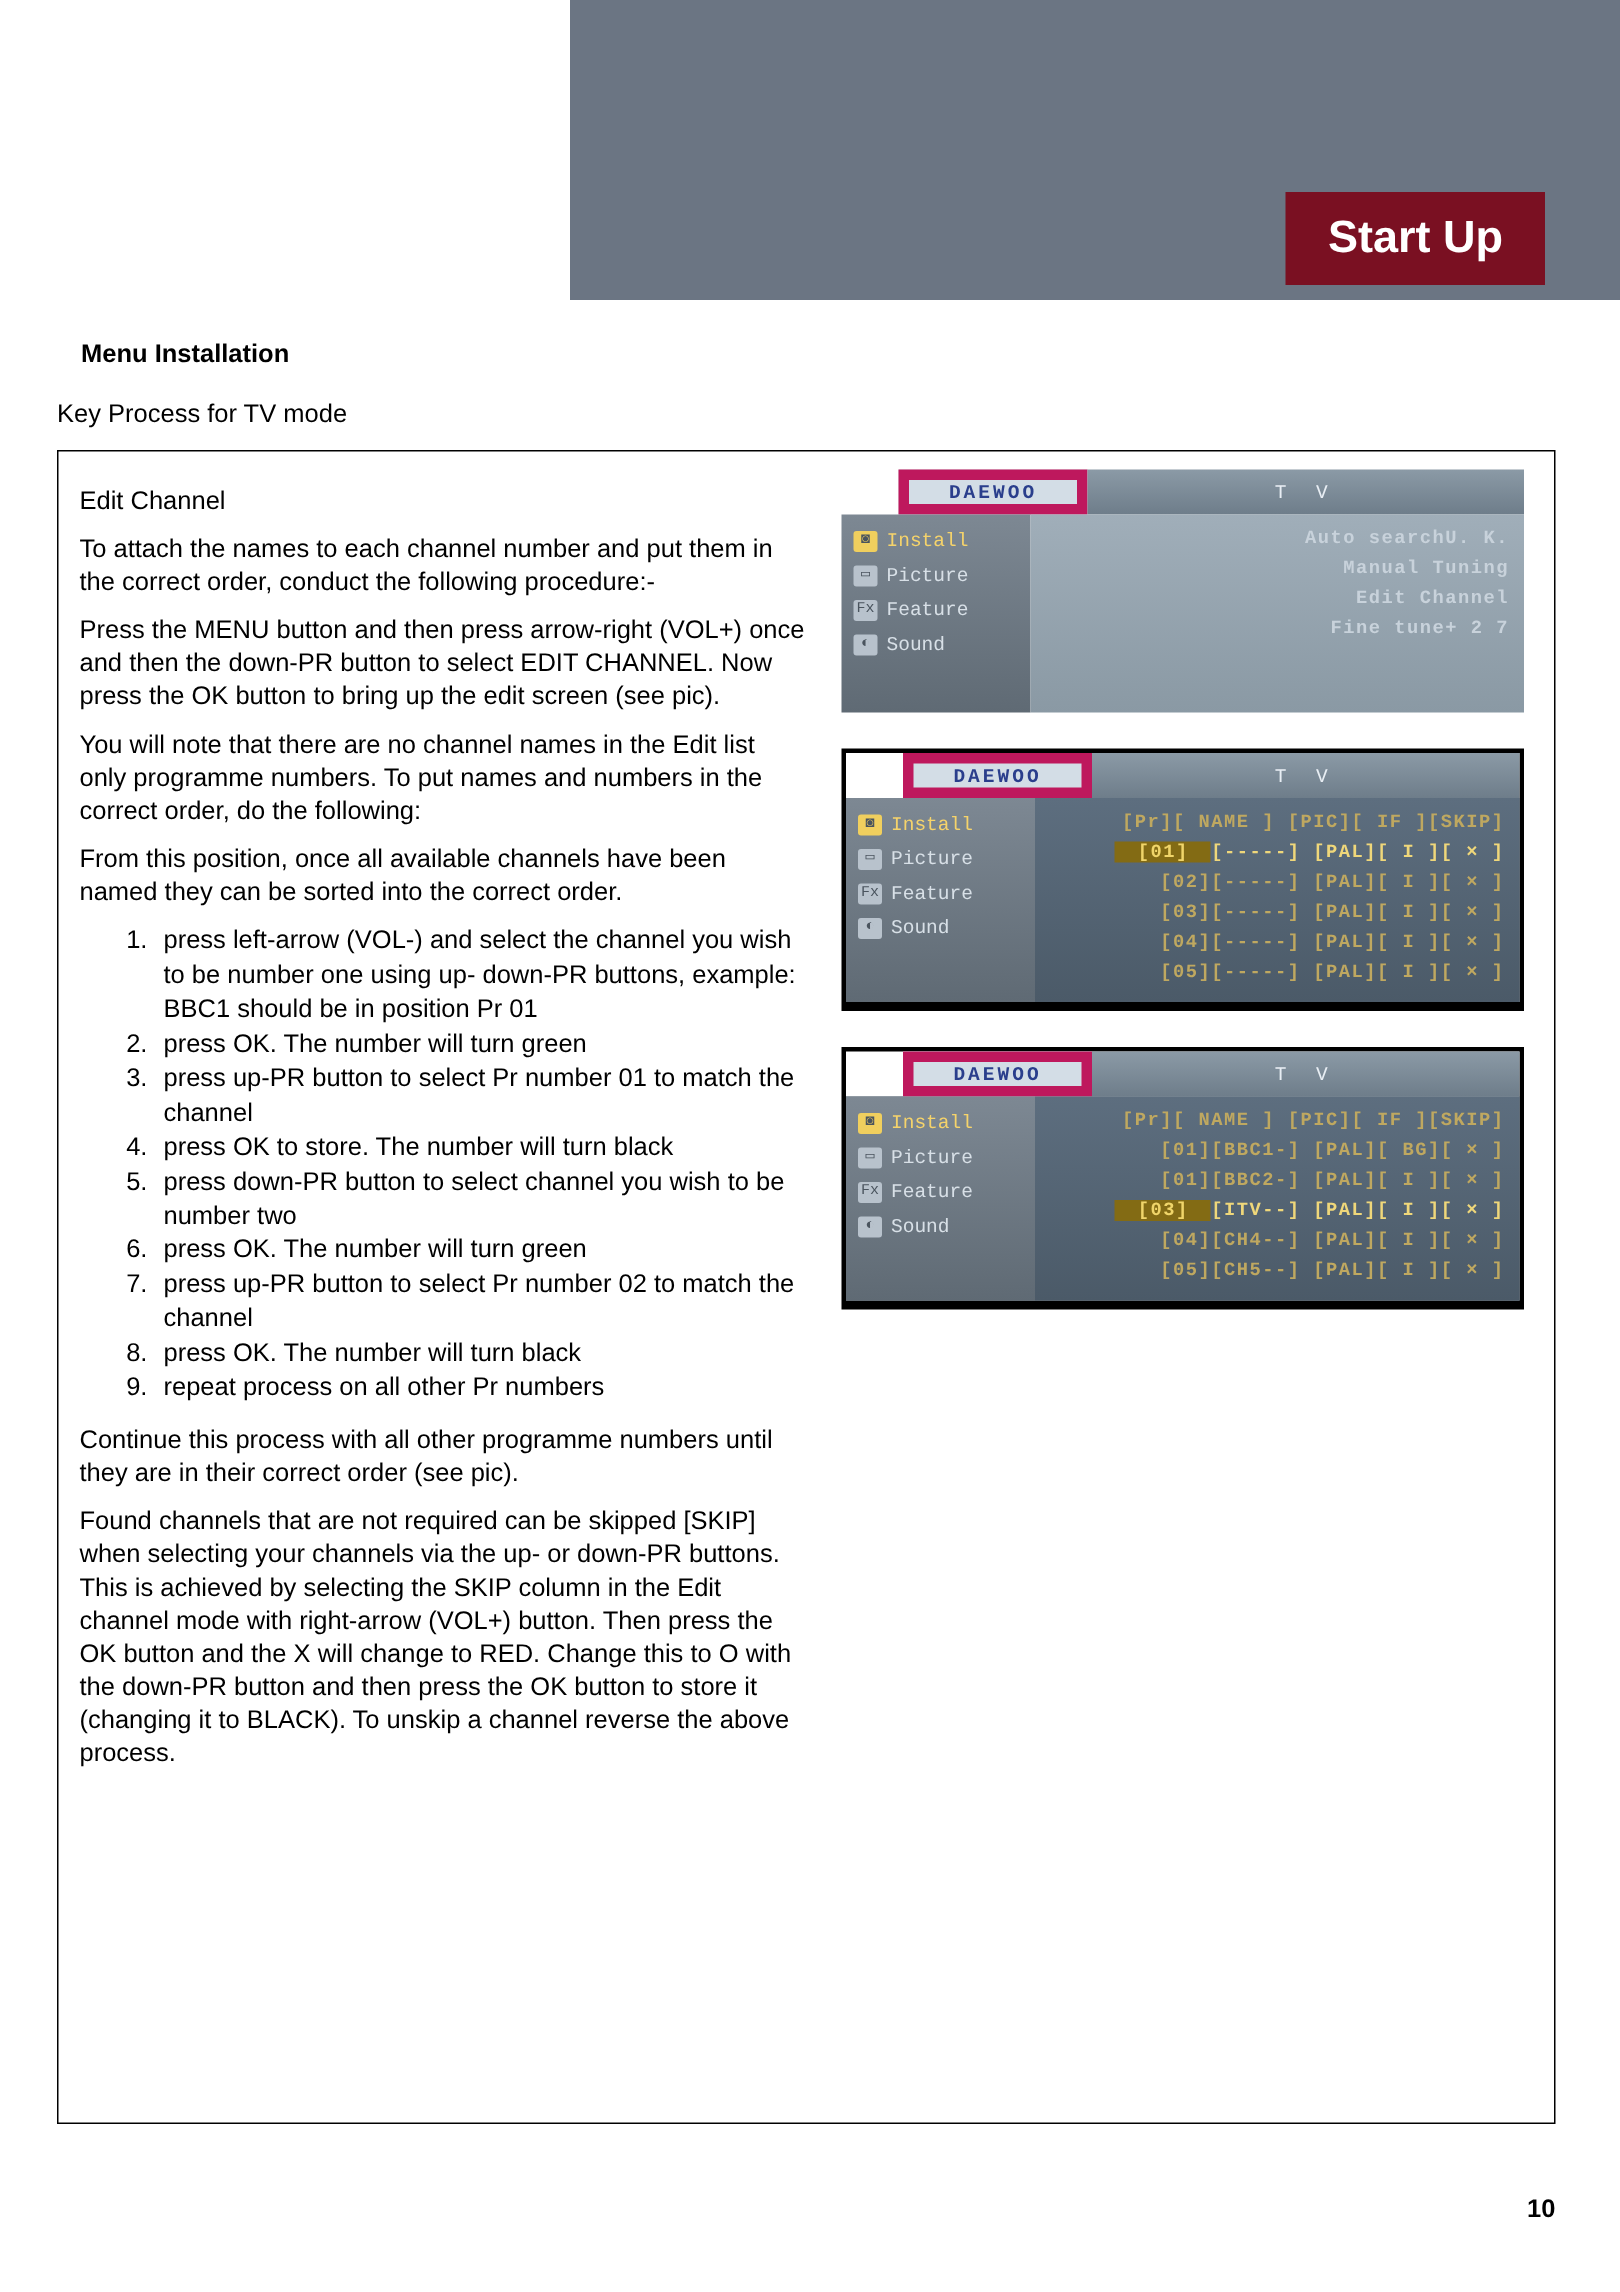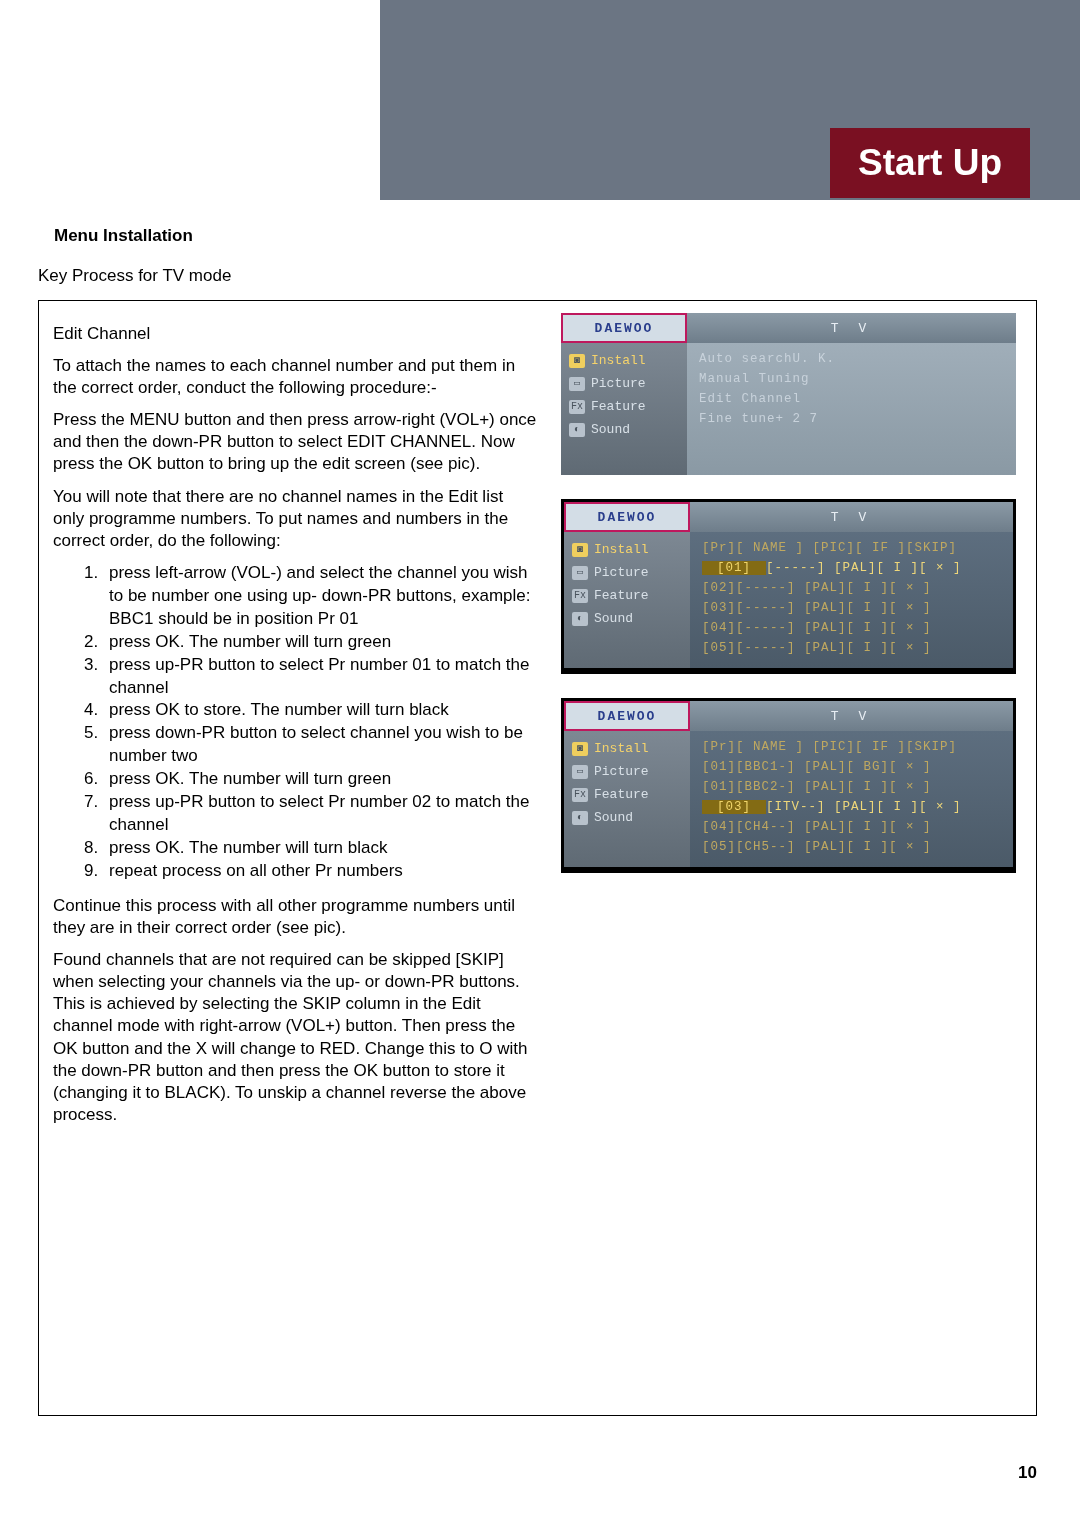--- a/index.html
+++ b/index.html
@@ -16,21 +16,21 @@
     position: absolute;
     left: 380px; right: 0; top: 0; height: 200px;
     background: #6b7583;
   }
   .startup-tab {
     position: absolute;
     right: 50px; top: 128px;
     background: #7a1022;
     color: #fff;
     font-weight: 700;
-    font-size: 37px;
+    font-size: 30px;
     padding: 14px 28px;
   }
   .h-title {
     position: absolute;
     left: 54px; top: 226px;
     font-weight: 700;
   }
   .h-sub {
     position: absolute;
     left: 38px; top: 266px;
@@ -64,21 +64,22 @@
   .osd .logo {
     width: 126px;
     background: #d3dde6;
     color: #2a3e8c;
     font-weight: 700;
     font-size: 13px;
     letter-spacing: 2px;
     display: flex;
     align-items: center;
     justify-content: center;
-    border: 2px solid #be185d;
+    border: 7px solid #be185d;
+    margin-left: 38px;
   }
   .osd .title {
     flex: 1;
     background: linear-gradient(#8b9aa6,#6e7d8a);
     color: #e8eef4;
     display: flex;
     align-items: center;
     justify-content: center;
     font-size: 13px;
     letter-spacing: 6px;
@@ -106,23 +107,24 @@
   }
   .osd .icon.sel { background: #f0cf5e; }
   .osd .pane {
     flex: 1;
     padding: 6px 10px 10px 12px;
   }
   .osd .pane .row {
     font-size: 12.5px;
     padding: 3px 0;
     display: flex;
-    justify-content: flex-start;
+    justify-content: flex-end;
     color: #bfa860;
     letter-spacing: 1px;
+    font-weight: bold;
   }
   .osd .pane .row.sel { color: #efd77a; }
   .osd1 .pane { background: linear-gradient(#a0aeb9,#8a99a4); }
   .osd1 .pane .row span { color: #c8d2db; }
 
   .osd2, .osd3 { border: 3px solid #000; border-bottom-width: 6px; }
   .osd2 .pane, .osd3 .pane {
     background: linear-gradient(#5d6e7f,#4b5a68);
   }
   .osd2 .body, .osd3 .body { background: #4b5a68; }
@@ -143,20 +145,21 @@
 <div class="h-title">Menu Installation</div>
 <div class="h-sub">Key Process for TV mode</div>
 
 <div class="frame">
   <div class="cols">
     <div class="left">
       <p>Edit Channel</p>
       <p>To attach the names to each channel number and put them in the correct order, conduct the following procedure:-</p>
       <p>Press the MENU button and then press arrow-right (VOL+) once and then the down-PR button to select EDIT CHANNEL. Now press the OK button to bring up the edit screen (see pic).</p>
       <p>You will note that there are no channel names in the Edit list only programme numbers. To put names and numbers in the correct order, do the following:</p>
+      <p>From this position, once all available channels have been named they can be sorted into the correct order.</p>
       <ol>
         <li>press left-arrow (VOL-) and select the channel you wish to be number one using up- down-PR buttons, example: BBC1 should be in position Pr 01</li>
         <li>press OK. The number will turn green</li>
         <li>press up-PR button to select Pr number 01 to match the channel</li>
         <li>press OK to store. The number will turn black</li>
         <li>press down-PR button to select channel you wish to be number two</li>
         <li>press OK. The number will turn green</li>
         <li>press up-PR button to select Pr number 02 to match the channel</li>
         <li>press OK. The number will turn black</li>
         <li>repeat process on all other Pr numbers</li>

